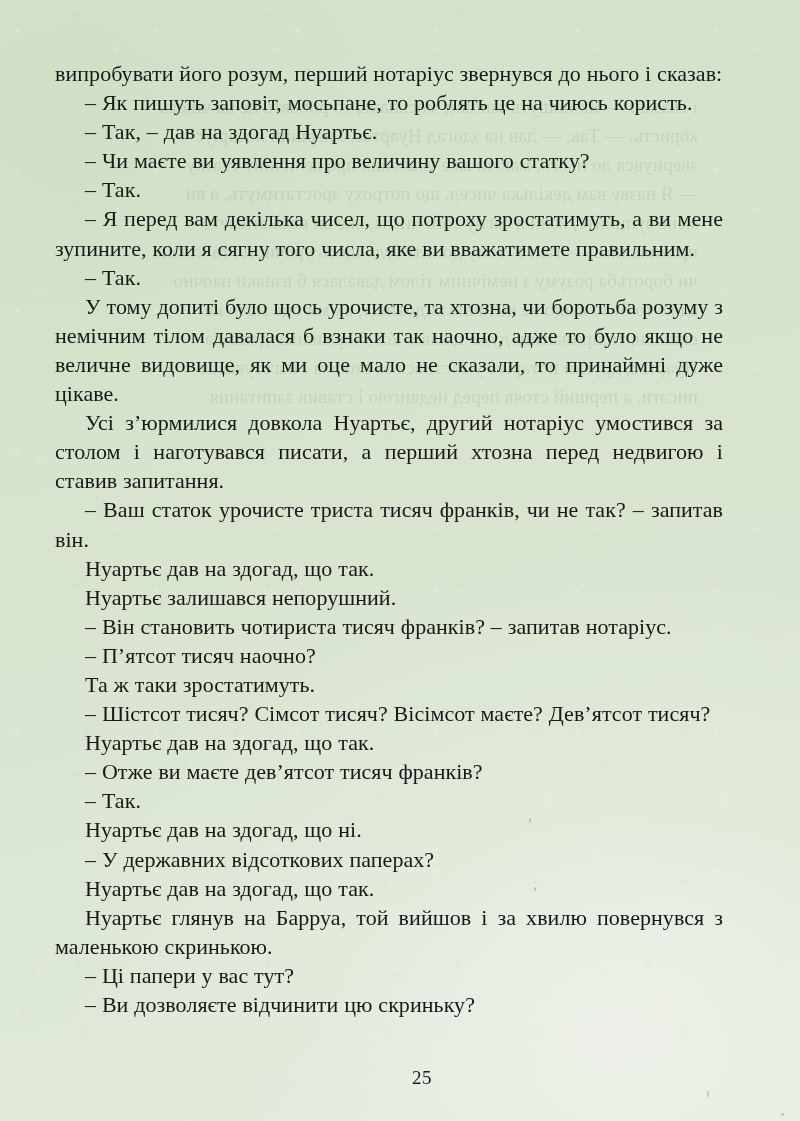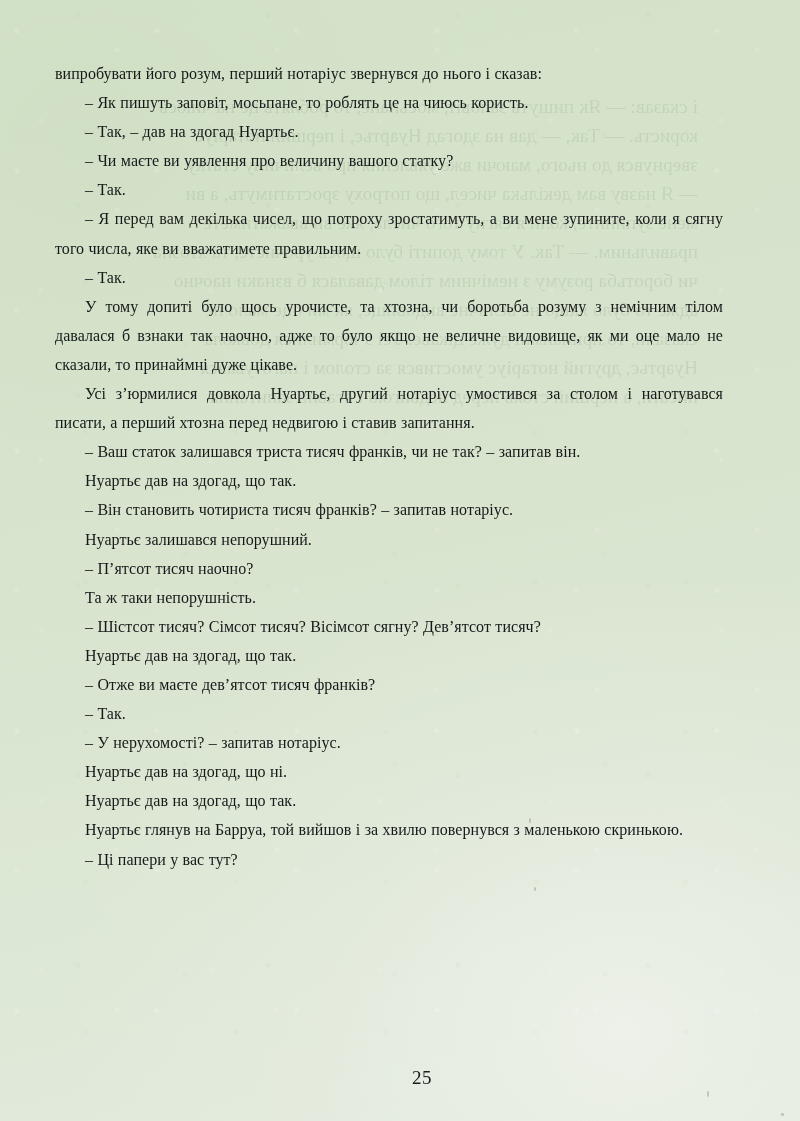--- a/index.html
+++ b/index.html
@@ -62,21 +62,21 @@
   }
   #bleed p { margin: 0; text-indent: 30px; }
 
   
   #textblock {
     position: absolute;
     left: 55px;
     top: 59px;
     width: 668px;
     color: #16191a;
-    font-size: 16px;
+    font-size: 22px;
     line-height: 29.1px;
     text-align: justify;
     text-justify: inter-word;
     letter-spacing: .05px;
     word-spacing: .3px;
     -webkit-font-smoothing: antialiased;
   }
   #textblock p {
     margin: 0;
     text-indent: 30px;
@@ -132,35 +132,36 @@
   <div id="textblock">
     <p class="cont">випробувати його розум, перший нотаріус звернувся до нього і сказав:</p>
     <p>– Як пишуть заповіт, мосьпане, то роблять це на чиюсь користь.</p>
     <p>– Так, – дав на здогад Нуартьє.</p>
     <p>– Чи маєте ви уявлення про величину вашого статку?</p>
     <p>– Так.</p>
     <p>– Я перед вам декілька чисел, що потроху зростатимуть, а ви мене зупините, коли я сягну того числа, яке ви вважатимете правильним.</p>
     <p>– Так.</p>
     <p>У тому допиті було щось урочисте, та хтозна, чи боротьба розуму з немічним тілом давалася б взнаки так наочно, адже то було якщо не величне видовище, як ми оце мало не сказали, то принаймні дуже цікаве.</p>
     <p>Усі з’юрмилися довкола Нуартьє, другий нотаріус умостився за столом і наготувався писати, а перший хтозна перед недвигою і ставив запитання.</p>
-    <p>– Ваш статок залишався триста тисяч франків, чи не так? – запитав він.</p>
+    <p>– Ваш статок урочисте триста тисяч франків, чи не так? – запитав він.</p>
     <p>Нуартьє дав на здогад, що так.</p>
+    <p>Нуартьє залишався непорушний.</p>
     <p>– Він становить чотириста тисяч франків? – запитав нотаріус.</p>
-    <p>Нуартьє залишався непорушний.</p>
     <p>– П’ятсот тисяч наочно?</p>
-    <p>Та ж таки непорушність.</p>
-    <p>– Шістсот тисяч? Сімсот тисяч? Вісімсот сягну? Дев’ятсот тисяч?</p>
+    <p>Та ж таки зростатимуть.</p>
+    <p>– Шістсот тисяч? Сімсот тисяч? Вісімсот маєте? Дев’ятсот тисяч?</p>
     <p>Нуартьє дав на здогад, що так.</p>
     <p>– Отже ви маєте дев’ятсот тисяч франків?</p>
     <p>– Так.</p>
-    <p>– У нерухомості? – запитав нотаріус.</p>
     <p>Нуартьє дав на здогад, що ні.</p>
+    <p>– У державних відсоткових паперах?</p>
     <p>Нуартьє дав на здогад, що так.</p>
     <p>Нуартьє глянув на Барруа, той вийшов і за хвилю повернувся з маленькою скринькою.</p>
     <p>– Ці папери у вас тут?</p>
+    <p>– Ви дозволяєте відчинити цю скриньку?</p>
   </div>
 
   <div id="folio">25</div>
 
   <div class="speck" style="left:529px; top:818px; width:2px; height:5px;"></div>
   <div class="speck" style="left:534px; top:887px; width:2px; height:4px;"></div>
   <div class="speck" style="left:707px; top:1091px; width:2px; height:6px;"></div>
   <div class="speck" style="left:781px; top:1113px; width:3px; height:3px;"></div>
 
 </div>

